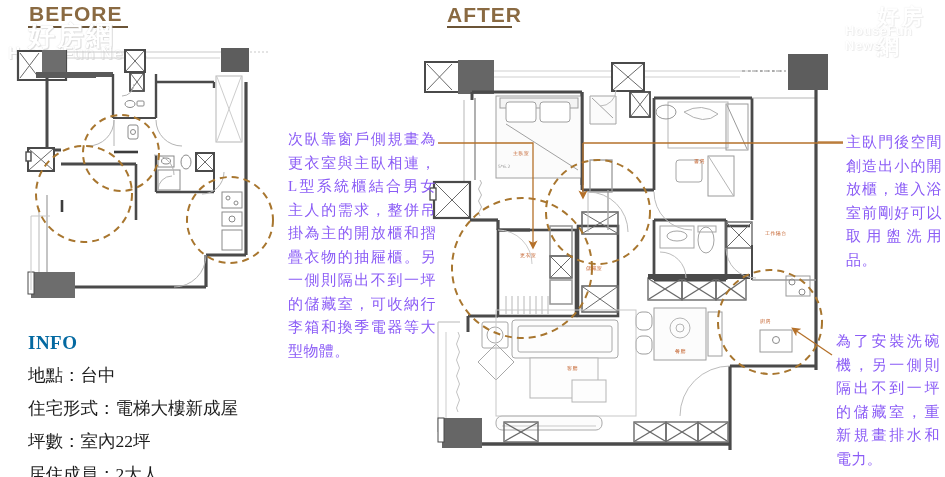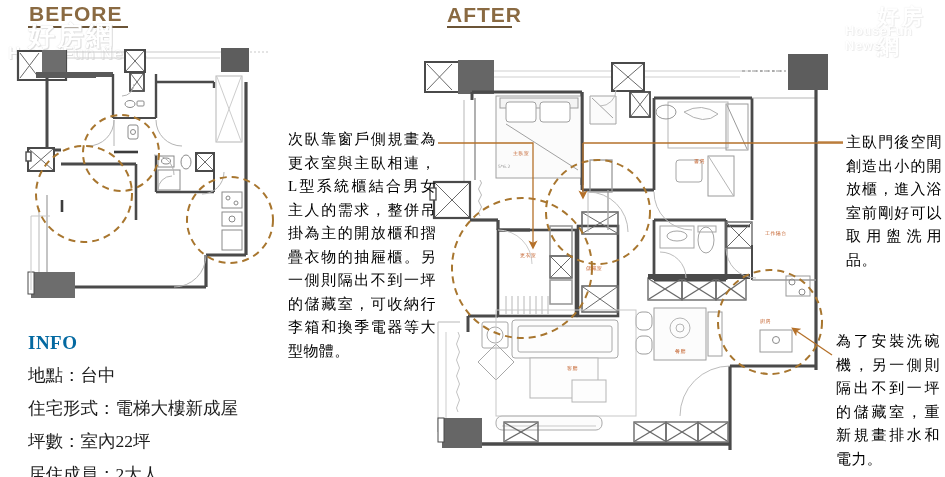--- a/index.html
+++ b/index.html
@@ -28,21 +28,21 @@
   #wm1cn{left:8px;top:18px;} #wm1en{left:8px;top:44px;}
   #wm2cn{left:857px;top:2px;opacity:.55;font-size:22px;}
   #wm2en{left:845px;top:23px;opacity:.55;font-size:13px;}
 
   
   .info{position:absolute;left:28px;top:330px;width:250px;}
   .info-title{font-size:19px;letter-spacing:.5px;line-height:26px;color:#0369a1;font-weight:bold;}
   .info-line{font-size:17.5px;line-height:27px;color:#1c1c1c;white-space:nowrap;margin-top:6px;}
 
   
-  .anno{position:absolute;font-size:15px;line-height:23.5px;color:#000000;
+  .anno{position:absolute;font-size:15px;line-height:23.5px;color:#8b5cf6;
         text-align:justify;letter-spacing:.4px;}
   #anno-mid{left:288px;top:128px;width:148px;}
   #anno-tr{left:846px;top:131px;width:96px;}
   #anno-br{left:836px;top:330px;width:104px;}
 
   
   svg.overlay{position:absolute;left:0;top:0;width:945px;height:477px;overflow:visible;}
 
   
   .plan{position:absolute;}

